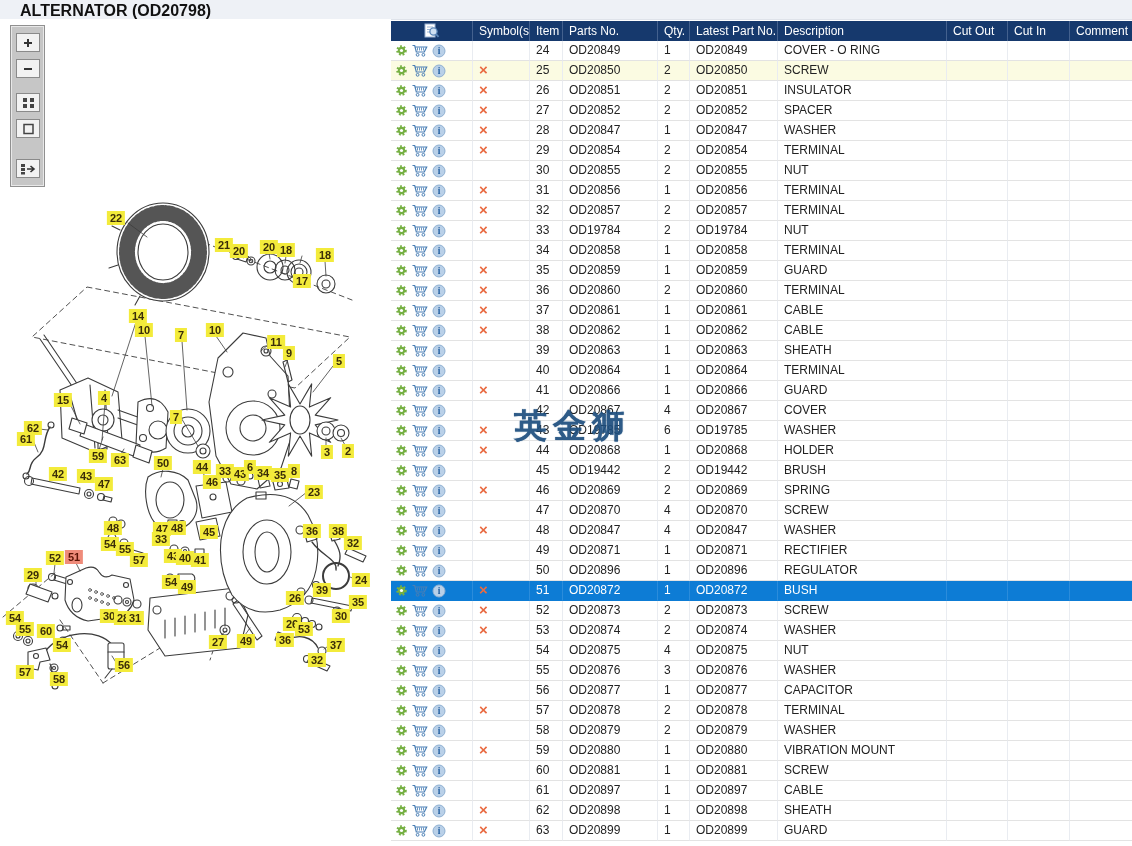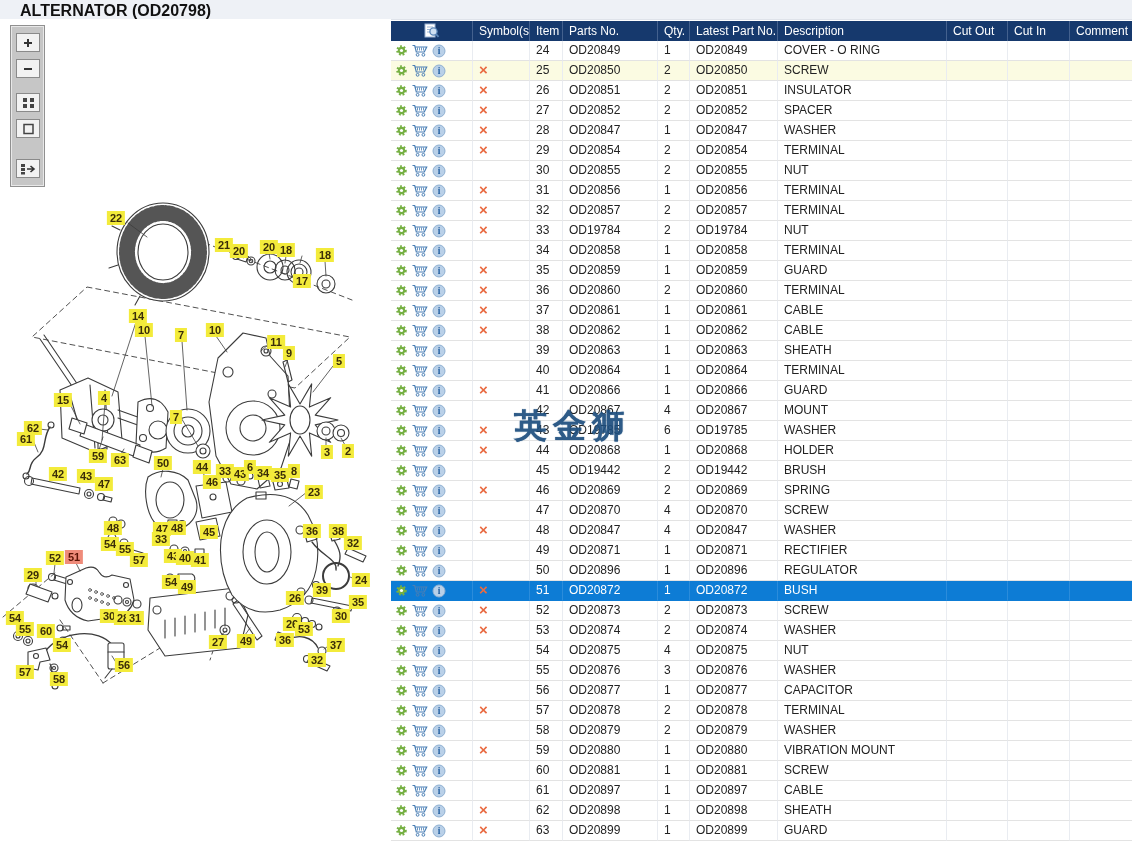--- a/index.html
+++ b/index.html
@@ -1065,21 +1065,21 @@
               <circle cx="7" cy="7" r="6" fill="#b9d0e8" stroke="#8fb0d2"></circle>
               <text x="7" y="10.4" text-anchor="middle" font-family="Liberation Serif,serif" font-size="9.5" font-weight="bold" fill="#1f5c9e">i</text>
             </svg>
           </span>
         </div>
         <div class="td"></div>
         <div class="td">42</div>
         <div class="td">OD20867</div>
         <div class="td">4</div>
         <div class="td">OD20867</div>
-        <div class="td">MOUNT</div>
+        <div class="td">COVER</div>
         <div class="td"></div>
         <div class="td"></div>
         <div class="td" style="border-right:none"></div>
       </div>
       <div class="trow">
         <div class="td icons">
           <span class="icon">
             <svg width="13" height="13" viewBox="0 0 14 14">
               <circle cx="7" cy="7" r="4" fill="#76b043" stroke="#76b043" stroke-width="3.4" stroke-dasharray="1.7 1.7"></circle>
               <circle cx="7" cy="7" r="1.7" fill="#fff"></circle>

